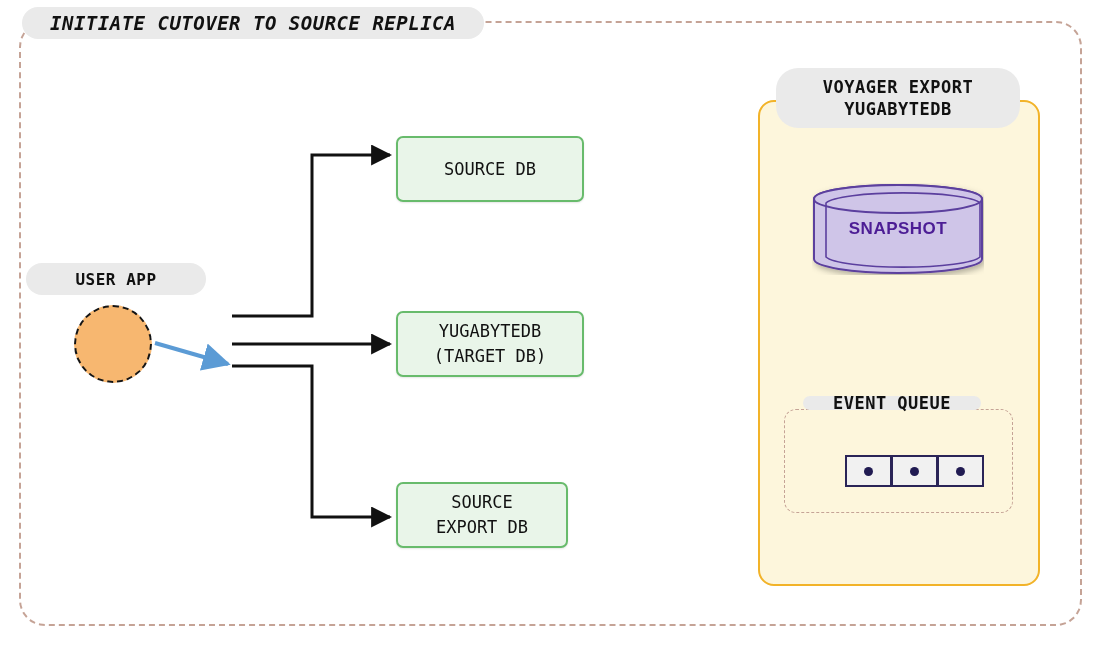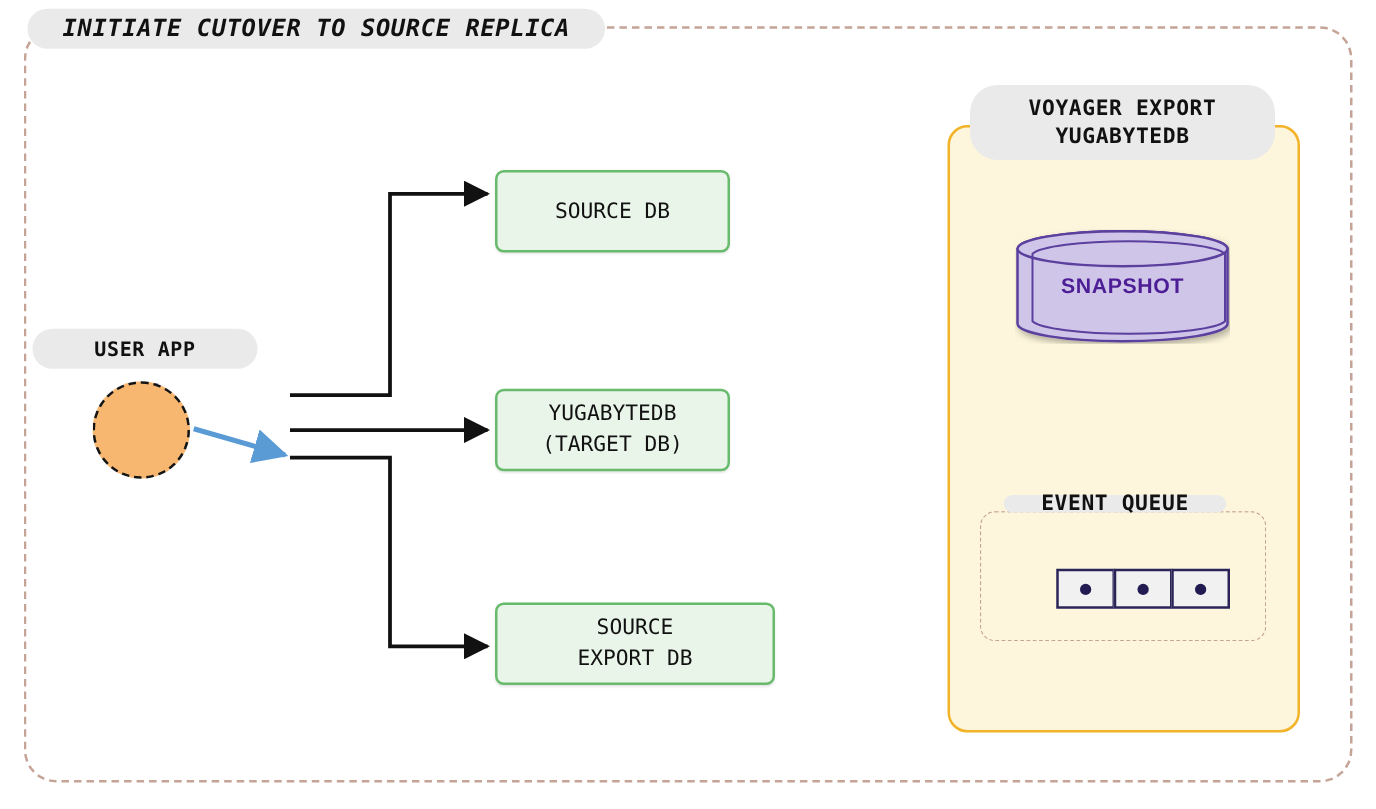--- a/index.html
+++ b/index.html
@@ -84,21 +84,21 @@
     align-items: center;
     justify-content: center;
     font-size: 17px;
     color: #111111;
     line-height: 25px;
     z-index: 5;
     box-shadow: 0 1px 2px rgba(0,0,0,0.10);
   }
   #box-source-db   { left: 396px; top: 136px; width: 188px; height: 66px; }
   #box-target-db   { left: 396px; top: 311px; width: 188px; height: 66px; }
-  #box-replica-db  { left: 396px; top: 482px; width: 224px; height: 66px; }
+  #box-replica-db  { left: 396px; top: 482px; width: 172px; height: 66px; }
   
   #userapp-circle {
     position: absolute;
     left: 74px; top: 305px;
     width: 78px; height: 78px;
     border-radius: 50%;
     background: #f7b770;
     border: 2px dashed #141414;
     box-sizing: border-box;
     z-index: 5;

